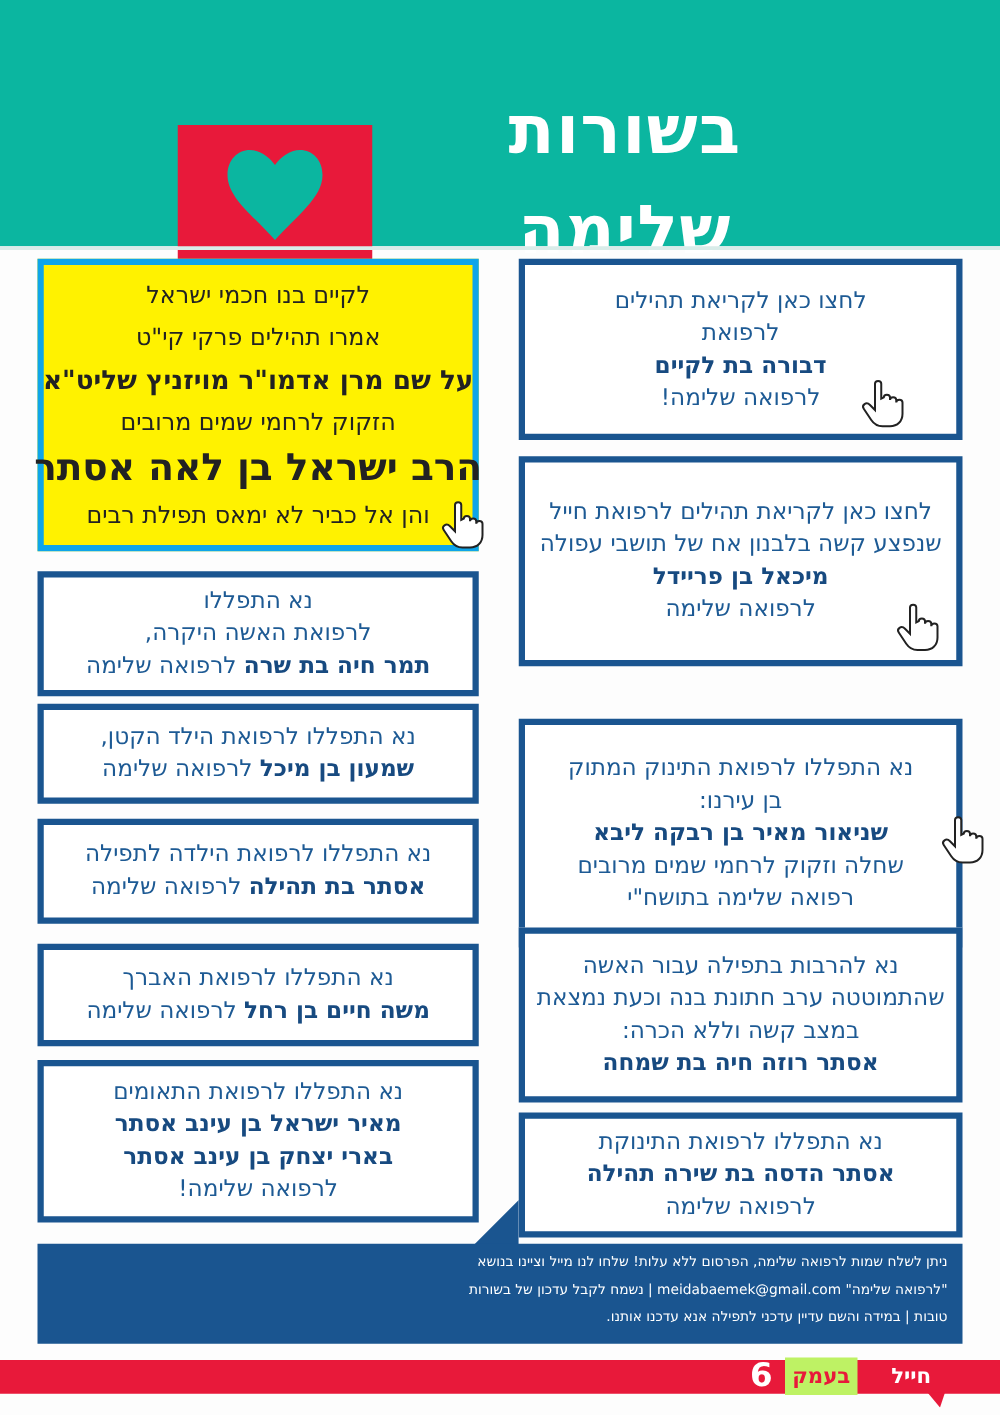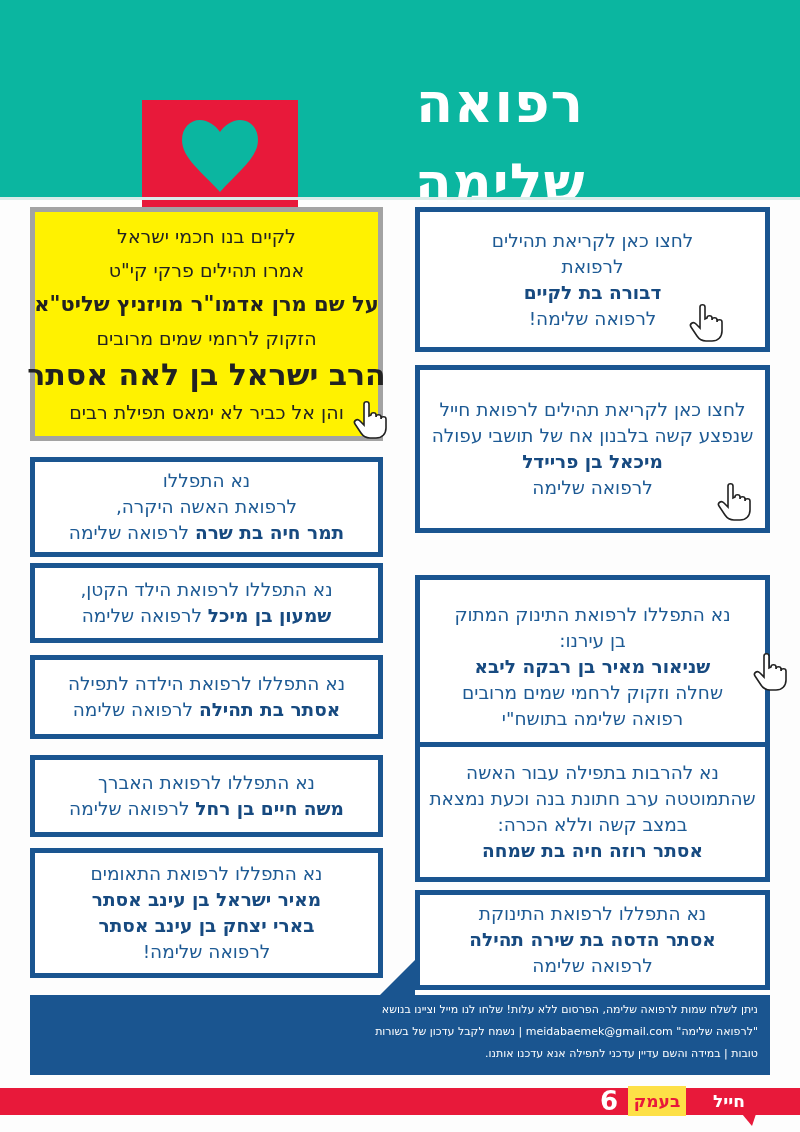--- a/index.html
+++ b/index.html
@@ -28,21 +28,21 @@
   .box {
     position:absolute; box-sizing:border-box;
     border:5px solid #1a5590; background:#fff;
     direction:rtl; text-align:center;
     display:flex; flex-direction:column; justify-content:center; align-items:center;
     font-size:18.5px; line-height:26px; color:#1d5a94;
   }
   .box .line { display:block; white-space:nowrap; }
   .box b { font-weight:bold; color:#174a80; }
   .yellow {
-    background:#fff200; border:5px solid #a3a3a3; color:#222;
+    background:#fff200; border:5px solid #0ea5e9; color:#222;
     font-size:19px; line-height:34px;
   }
   .yellow .big { font-size:30px; line-height:40px; font-weight:bold; }
   .yellow .mid { font-size:21px; font-weight:bold; }
   .hand {
     position:absolute; width:38px; height:40px;
   }
   .banner {
     position:absolute; left:30px; top:995px; width:740px; height:80px;
     background:#1a5590; color:#fff; direction:rtl; text-align:justify;
@@ -54,21 +54,21 @@
     position:absolute; left:375px; top:960px; width:40px; height:40px;
   }
   .redbar {
     position:absolute; left:0; top:1088px; width:800px; height:27px; background:#e8193a;
   }
   .page-num {
     position:absolute; left:596px; top:1086px; width:26px; height:30px;
     color:#fff; font-weight:bold; font-size:26px; line-height:30px; text-align:center;
   }
   .logo-white {
-    position:absolute; left:628px; top:1086px; width:58px; height:30px; background:#fde047;
+    position:absolute; left:628px; top:1086px; width:58px; height:30px; background:#bef264;
     color:#e8193a; font-weight:bold; font-size:17px; line-height:30px; text-align:center; direction:rtl;
   }
   .logo-red {
     position:absolute; left:688px; top:1086px; width:82px; height:30px;
     color:#fff; font-weight:bold; font-size:17px; line-height:30px; text-align:center; direction:rtl;
   }
   .logo-tail {
     position:absolute; left:742px; top:1114px; width:14px; height:12px;
   }
 </style>
@@ -77,21 +77,21 @@
 
 <div class="header">
   <svg class="bubble" viewBox="0 0 156 110">
     <rect x="0" y="0" width="156" height="110" fill="#e8193a"></rect>
     <path d="M104 0 L128 0 L128 0 Z" fill="#e8193a"></path>
     <path d="M78 92 C60 72 40 58 40 40 C40 28 48 20 58 20 C66 20 74 26 78 32 C82 26 90 20 98 20 C108 20 116 28 116 40 C116 58 96 72 78 92 Z" fill="#0bb6a0"></path>
   </svg>
   <svg style="position:absolute;left:244px;top:208px;width:30px;height:60px" viewBox="0 0 30 60">
     <polygon points="0,0 26,0 26,60" fill="#e8193a"></polygon>
   </svg>
-  <div class="title">רפואה שלימה</div>
+  <div class="title">בשורות שלימה</div>
 </div>
 <div class="header-sep"></div>
 
 <div class="box yellow" style="left:30px;top:207px;width:353px;height:234px;">
   <span class="line">לקיים בנו חכמי ישראל</span>
   <span class="line">אמרו תהילים פרקי קי"ט</span>
   <span class="line mid">על שם מרן אדמו"ר מויזניץ שליט"א</span>
   <span class="line">הזקוק לרחמי שמים מרובים</span>
   <span class="line big">הרב ישראל בן לאה אסתר</span>
   <span class="line">והן אל כביר לא ימאס תפילת רבים</span>

